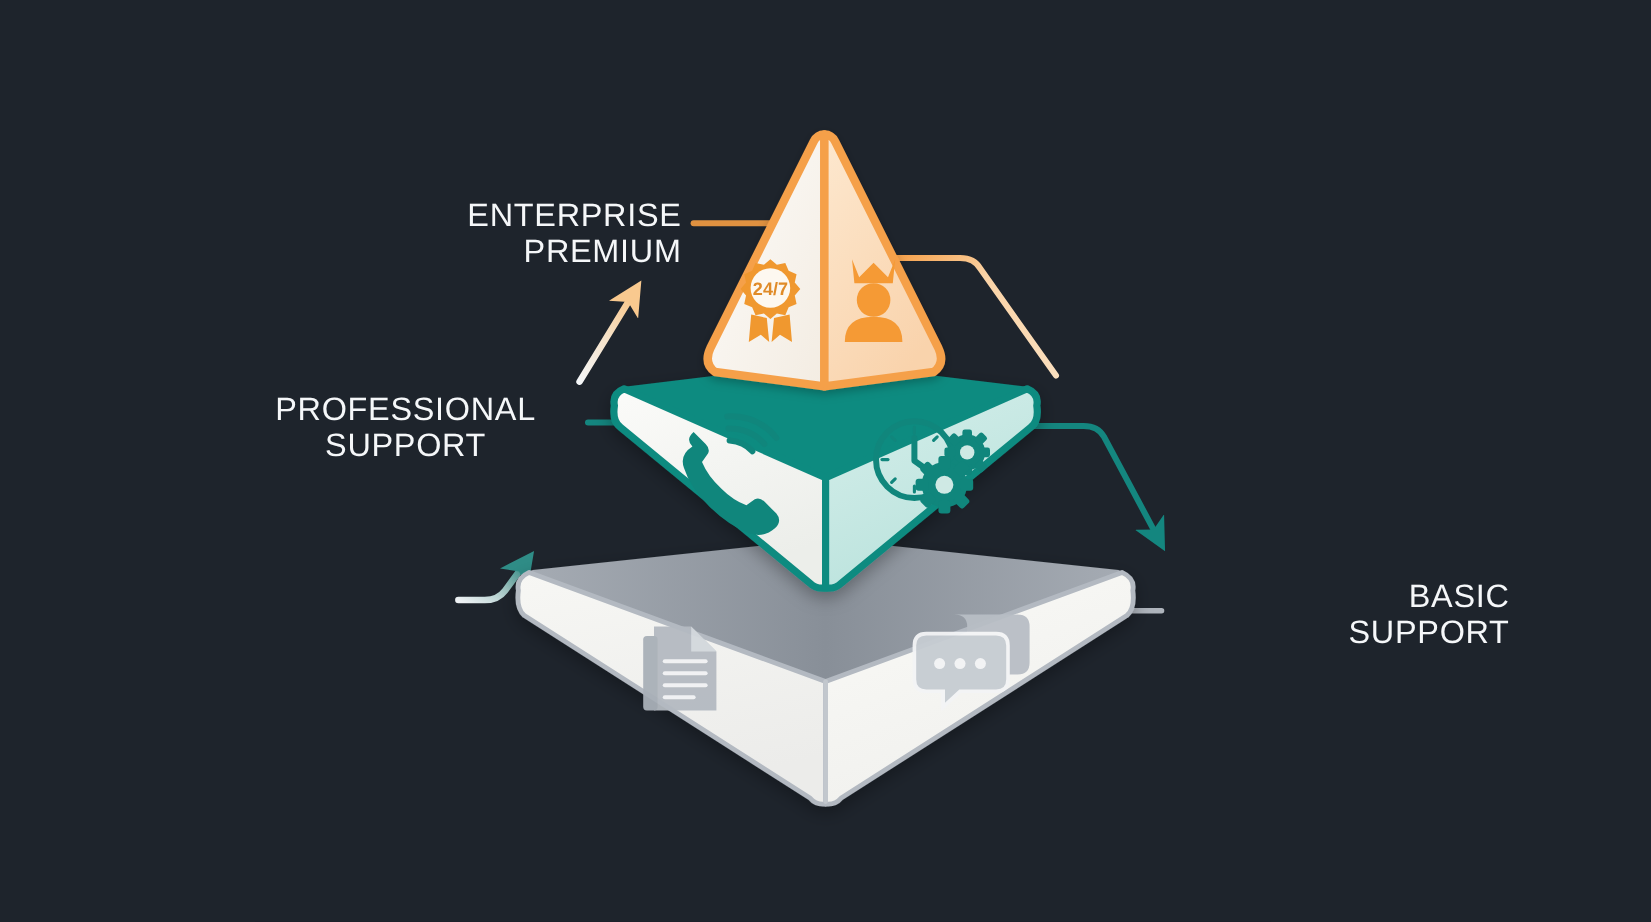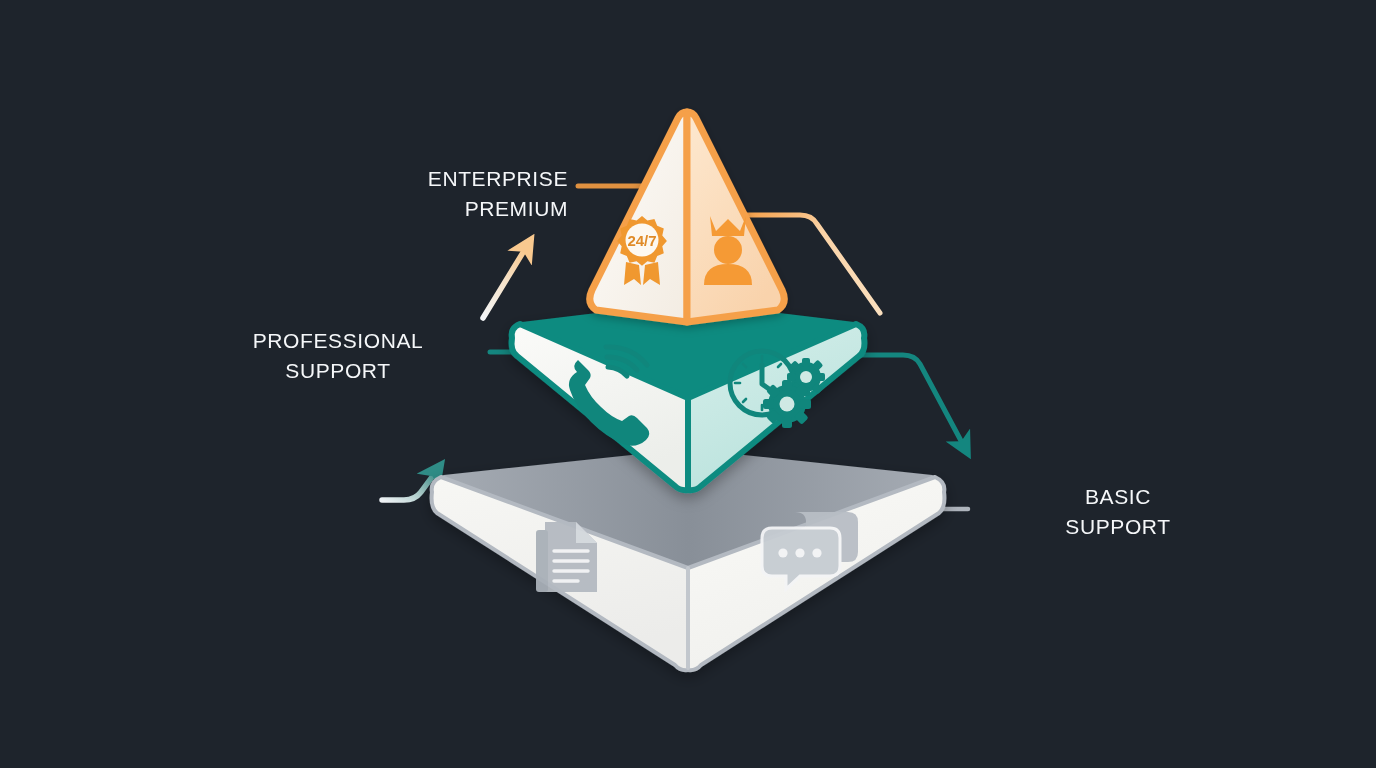--- a/index.html
+++ b/index.html
@@ -25,21 +25,21 @@
     left: 0;
     top: 0;
     width: 1376px;
     height: 768px;
     display: block;
   }
   .tier-label {
     position: absolute;
     color: #f5f7f9;
     font-family: "Liberation Sans", sans-serif;
-    font-size: 21px;
+    font-size: 27px;
     font-weight: 400;
     letter-spacing: 0.6px;
     line-height: 30px;
     text-transform: uppercase;
     white-space: pre;
     pointer-events: none;
   }
   #label-enterprise {
     left: 300px;
     top: 164px;
@@ -49,21 +49,21 @@
   #label-professional {
     left: 200px;
     top: 326px;
     width: 276px;
     text-align: center;
   }
   #label-basic {
     left: 978px;
     top: 482px;
     width: 280px;
-    text-align: center;
+    text-align: right;
   }
 </style>
 </head>
 <body>
 
 <div id="stage">
 
   <svg id="diagram-svg" viewBox="0 0 1376 768">
     <defs>
       <linearGradient id="gradTopLeft" x1="0" y1="0" x2="1" y2="1">

